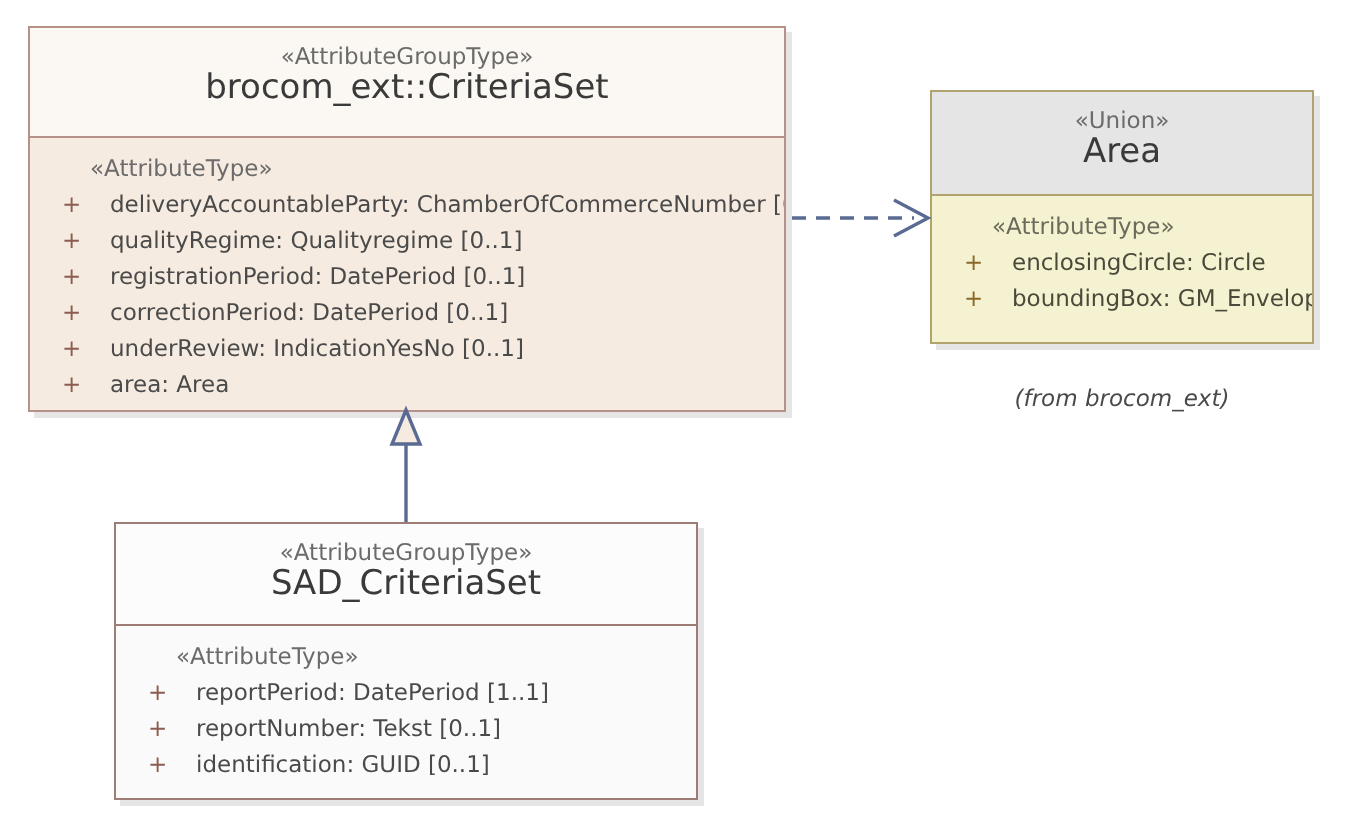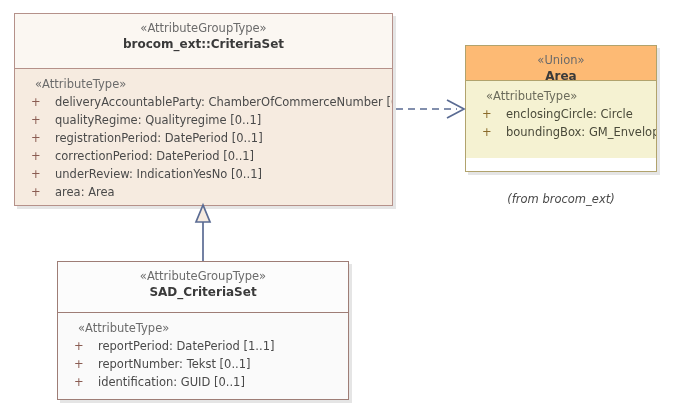--- a/index.html
+++ b/index.html
@@ -37,35 +37,35 @@
   }
   .stereotype {
     display: block;
     font-size: 11.5px;
     color: #6b6b6b;
     line-height: 15px;
     white-space: nowrap;
   }
   .classname {
     display: block;
-    font-size: 12px;
-    font-weight: bold;
+    font-size: 17px;
+    font-weight: normal;
     color: #3a3a3a;
     line-height: 16px;
     white-space: nowrap;
   }
   .uml-body {
     box-sizing: border-box;
     padding: 6px 0 6px 0;
   }
   .attr-stereotype {
     font-size: 11.5px;
     color: #6b6b6b;
     line-height: 18px;
-    padding-left: 20px;
+    padding-left: 30px;
     white-space: nowrap;
   }
   .attr-row {
     display: block;
     position: relative;
     font-size: 11.5px;
     line-height: 18px;
     color: #4a4a4a;
     padding-left: 40px;
     white-space: nowrap;
@@ -97,23 +97,23 @@
     background: #f6ebe0;
     height: 136px;
   }
 
   #box-area {
     left: 465px; top: 45px;
     width: 192px; height: 127px;
     border-color: #b1a36d;
   }
   #box-area .uml-header {
-    background: #fdba74;
+    background: #e5e5e5;
     border-bottom-color: #b1a36d;
-    height: 35px;
+    height: 52px;
   }
   #box-area .uml-body {
     background: #f5f2d2;
     height: 77px;
   }
   #box-area .attr-vis { color: #8a6a2a; }
   #box-area .attr-text { color: #4a4a3a; }
   #box-area .attr-stereotype { color: #6b6b5b; }
 
   #box-sadcriteriaset {

